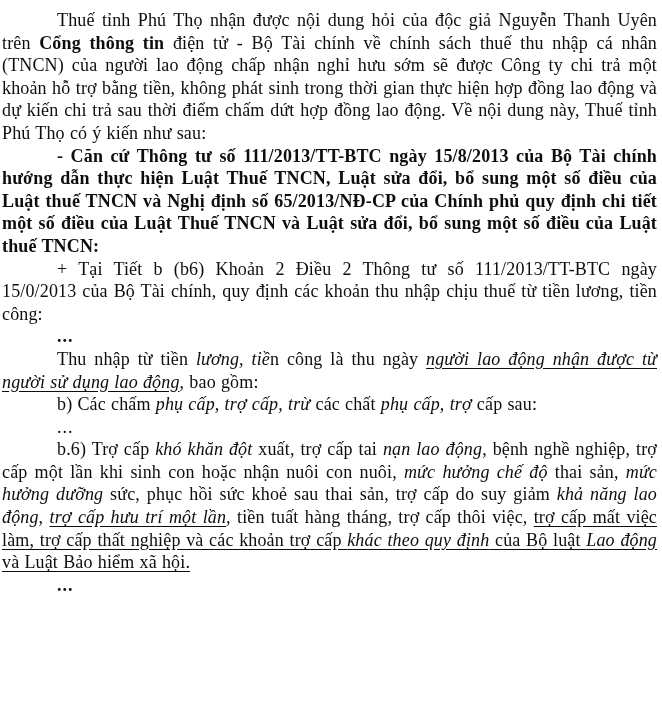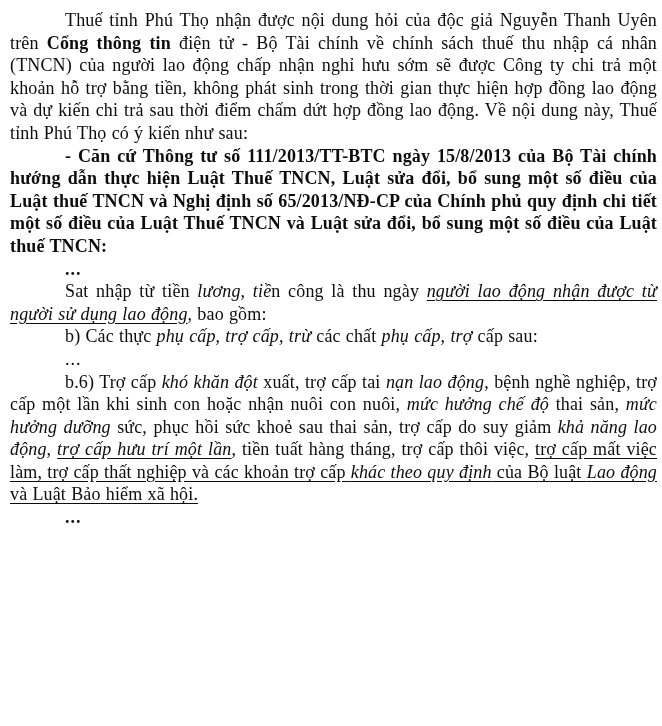--- a/index.html
+++ b/index.html
@@ -1,21 +1,21 @@
 <!DOCTYPE html>
 <html lang="vi"><head>
 <meta charset="utf-8">
 <style>
   html, body { margin: 0; padding: 0; background: #ffffff; }
   .page {
     position: relative;
     width: 662px;
     height: 726px;
     box-sizing: border-box;
-    padding: 9px 5px 0 10px;
+    padding: 9px 5px 0 2px;
     background: #ffffff;
     color: #0d0d0d;
     font-family: "Liberation Serif", "DejaVu Serif", serif;
     font-size: 18px;
     line-height: 22.6px;
     letter-spacing: 0.15px;
     word-spacing: 0.5px;
     text-align: justify;
     overflow: hidden;
   }
@@ -32,29 +32,30 @@
 </style>
 </head>
 <body>
 
 <div class="page">
 
   <p class="para"><span>Thuế tỉnh Phú Thọ nhận được nội dung hỏi của độc giả Nguyễn Thanh Uyên trên </span><span class="b">Cổng thông tin</span><span> điện tử - Bộ Tài chính về chính sách thuế thu nhập cá nhân (TNCN) của người lao động chấp nhận nghỉ hưu sớm sẽ được Công ty chi trả một khoản hỗ trợ bằng tiền, không phát sinh trong thời gian thực hiện hợp đồng lao động và dự kiến chi trả sau thời điểm chấm dứt hợp đồng lao động. Về nội dung này, Thuế tỉnh Phú Thọ có ý kiến như sau:</span></p>
 
   <p class="para mt4"><span>- Căn cứ Thông tư số 111/2013/TT-BTC ngày 15/8/2013 của Bộ Tài chính hướng dẫn thực hiện Luật Thuế TNCN, Luật sửa đổi, bổ sung một số điều của Luật thuế TNCN và Nghị định số 65/2013/NĐ-CP của Chính phủ quy định chi tiết một số điều của Luật Thuế TNCN và Luật sửa đổi, bổ sung một số điều của Luật thuế TNCN:</span></p>
 
+  <p class="para mt2"><span>+ Tại Tiết b (b6) Khoản 2 Điều 2 Thông tư số 111/2013/TT-BTC ngày 15/0/2013 của Bộ Tài chính, quy định các khoản thu nhập chịu thuế từ tiền lương, tiền công:</span></p>
 
 
   <p class="para mt4 dots"><span>...</span></p>
 
 
-  <p class="para"><span>Sat nhập từ tiền </span><span class="i">lương, tiề</span><span>n công là thu ngày </span><span class="iu">người lao động nhận được từ người sử dụng lao động</span><span>, bao gồm:</span></p>
+  <p class="para"><span>Thu nhập từ tiền </span><span class="i">lương, tiề</span><span>n công là thu ngày </span><span class="iu">người lao động nhận được từ người sử dụng lao động</span><span>, bao gồm:</span></p>
 
 
-  <p class="para"><span>b) Các thực </span><span class="i">phụ cấp, trợ cấp, trừ</span><span> các chất </span><span class="i">phụ cấp, trợ</span><span> cấp sau:</span></p>
+  <p class="para"><span>b) Các chấm </span><span class="i">phụ cấp, trợ cấp, trừ</span><span> các chất </span><span class="i">phụ cấp, trợ</span><span> cấp sau:</span></p>
 
   <p class="para mt3 dots"><span>...</span></p>
 
   <p class="para mt2"><span>b.6) Trợ cấp </span><span class="i">khó khăn đột</span><span> xuất, trợ cấp tai </span><span class="i">nạn lao động</span><span>, bệnh nghề nghiệp, trợ cấp một lần khi sinh con hoặc nhận nuôi con nuôi, </span><span class="i">mức hưởng chế độ</span><span> thai sản, </span><span class="i">mức hưởng dưỡng</span><span> sức, phục hồi sức khoẻ sau thai sản, trợ cấp do suy giảm </span><span class="i">khả năng lao động</span><span>, </span><span class="iu">trợ cấp hưu trí một lần</span><span>, tiền tuất hàng tháng, trợ cấp thôi việc, </span><span class="u">trợ cấp mất việc làm, trợ cấp thất nghiệp và các khoản trợ cấp </span><span class="iu">khác theo quy định</span><span class="u"> của Bộ luật </span><span class="iu">Lao động</span><span class="u"> và Luật Bảo hiểm xã hội.</span></p>
 
   <p class="para mt4 dots"><span>...</span></p>
 
 </div>
 
 </body></html>

